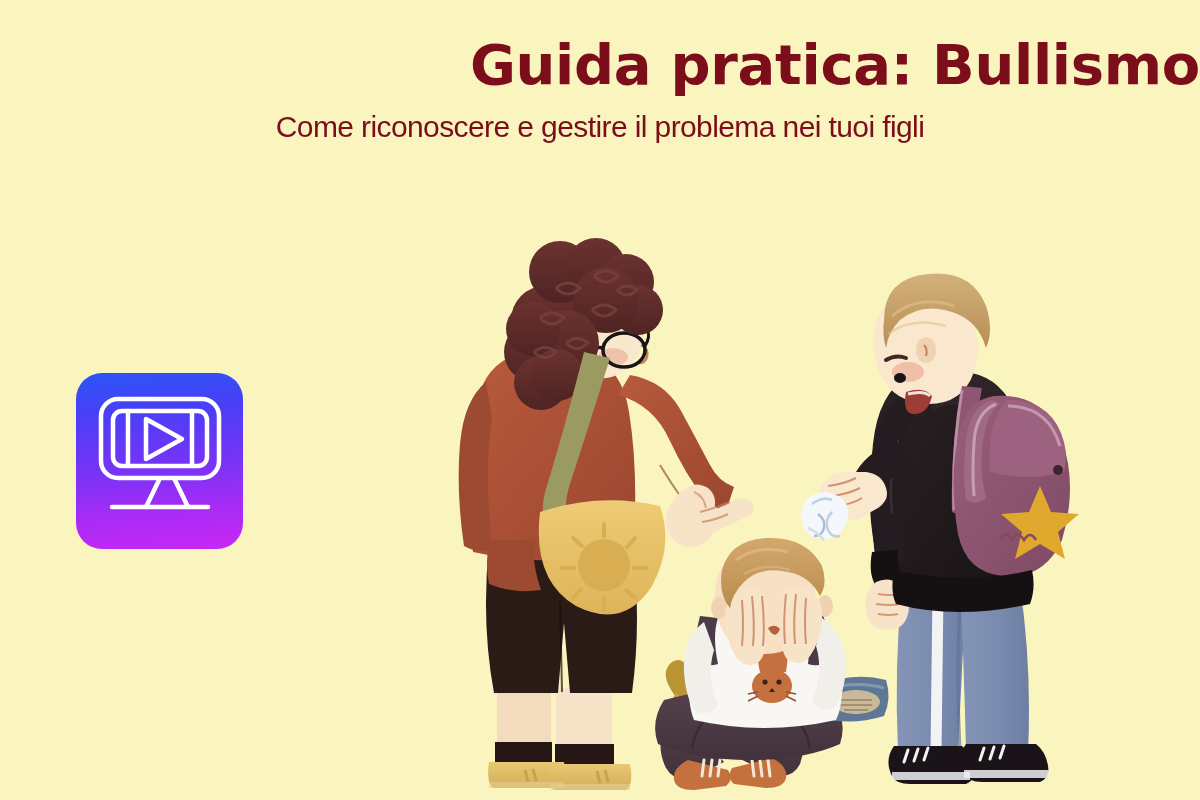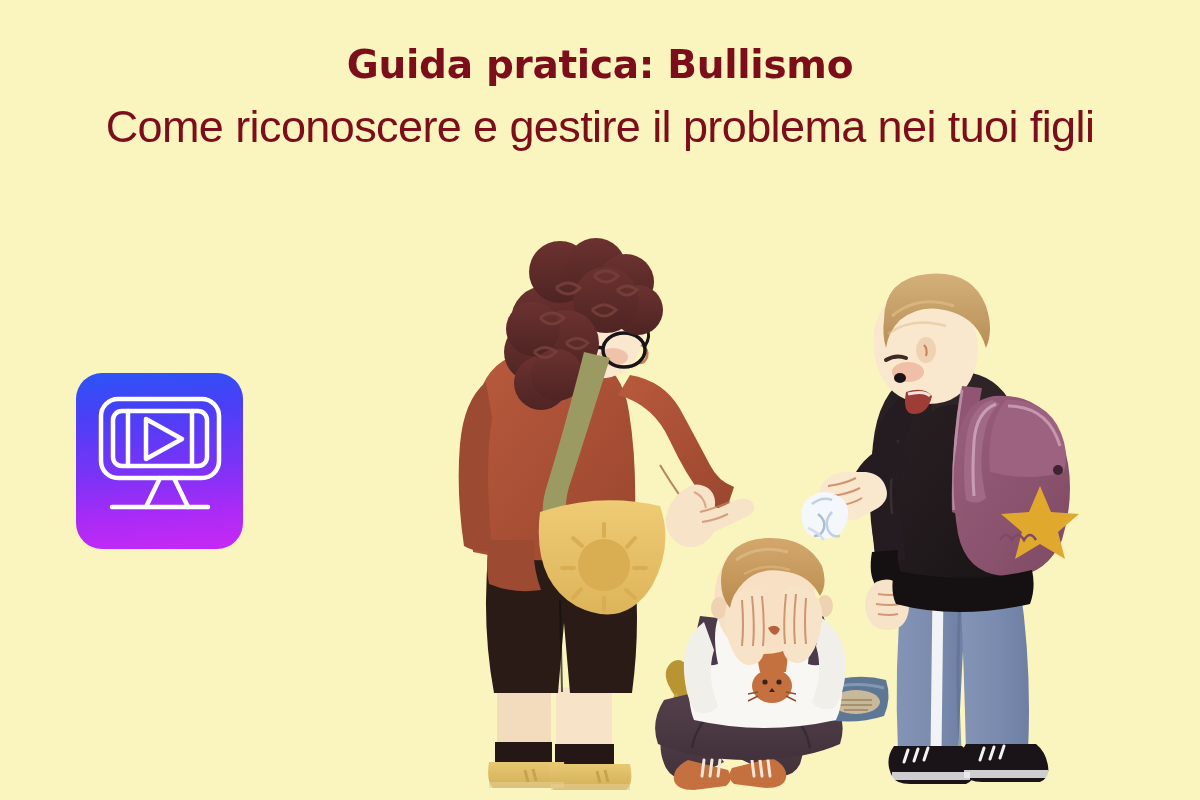--- a/index.html
+++ b/index.html
@@ -5,29 +5,29 @@
   html,body{margin:0;padding:0;}
   body{
     width:1200px;height:800px;overflow:hidden;
     font-family:"Liberation Sans", sans-serif;
     background:#FAF5BE;
   }
   #stage{position:relative;width:1200px;height:800px;background:#FAF5BE;overflow:hidden;}
 
   
   #title{
-    position:absolute;left:0;top:38px;width:1200px;text-align:center;
+    position:absolute;left:0;top:38px;width:1200px;text-align:right;
     font-family:"DejaVu Sans","Liberation Sans",sans-serif;
-    font-weight:700;font-size:39px;line-height:54px;letter-spacing:-0.3px;
+    font-weight:700;font-size:56px;line-height:54px;letter-spacing:-0.3px;
     color:#7C0D1B;white-space:nowrap;
   }
   #subtitle{
     position:absolute;left:0;top:99px;width:1200px;text-align:center;
     font-family:"Liberation Sans",sans-serif;
-    font-weight:400;font-size:45px;line-height:56px;letter-spacing:-0.6px;
+    font-weight:400;font-size:30px;line-height:56px;letter-spacing:-0.6px;
     color:#7C0D1B;white-space:nowrap;
   }
 
   
   #video-icon{
     position:absolute;left:76px;top:373px;width:167px;height:176px;
     border-radius:26px;
     background:linear-gradient(175deg,#2B55F6 0%,#4840F6 22%,#7B33F6 55%,#A92BF6 78%,#C928F4 100%);
   }
   #video-icon svg{display:block;width:167px;height:176px;}

